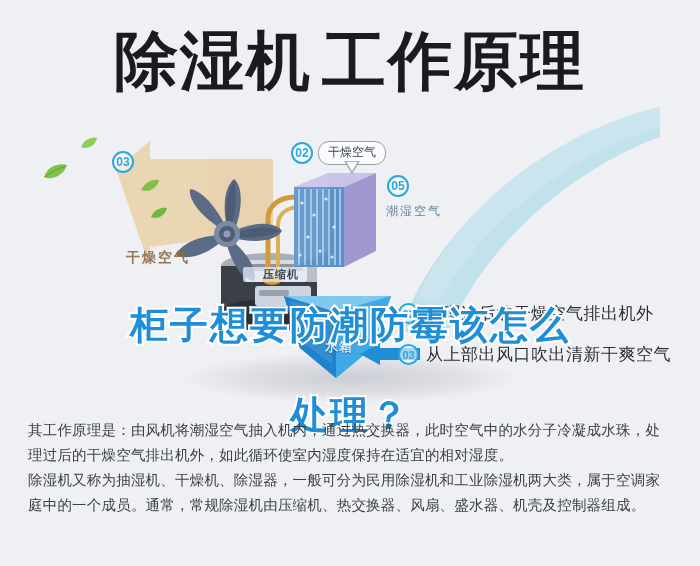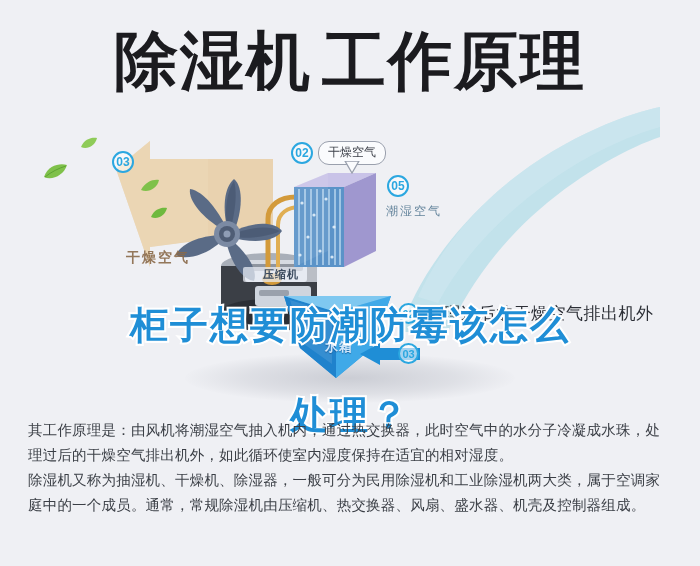--- a/index.html
+++ b/index.html
@@ -319,20 +319,21 @@
     <div class="lbl-dry">干燥空气</div>
     <div class="lbl-humid">潮湿空气</div>
     <div class="lbl-comp">压缩机</div>
 
     <div class="step step-02">
       <span class="b">02</span>
       <span class="tx">处理过后的干燥空气排出机外</span>
     </div>
     <div class="step step-03">
       <span class="b">03</span>
+      <span class="tx">从上部出风口吹出清新干爽空气</span>
     </div>
   </div>
 
   <div class="overlay">
     <span class="overlay-l1">柜子想要防潮防霉该怎么</span>
     <span class="overlay-l2">处理？</span>
   </div>
 
   <div class="copy">
     <p class="p p2">其工作原理是：由风机将潮湿空气抽入机内，通过热交换器，此时空气中的水分子冷凝成水珠，处理过后的干燥空气排出机外，如此循环使室内湿度保持在适宜的相对湿度。</p>

